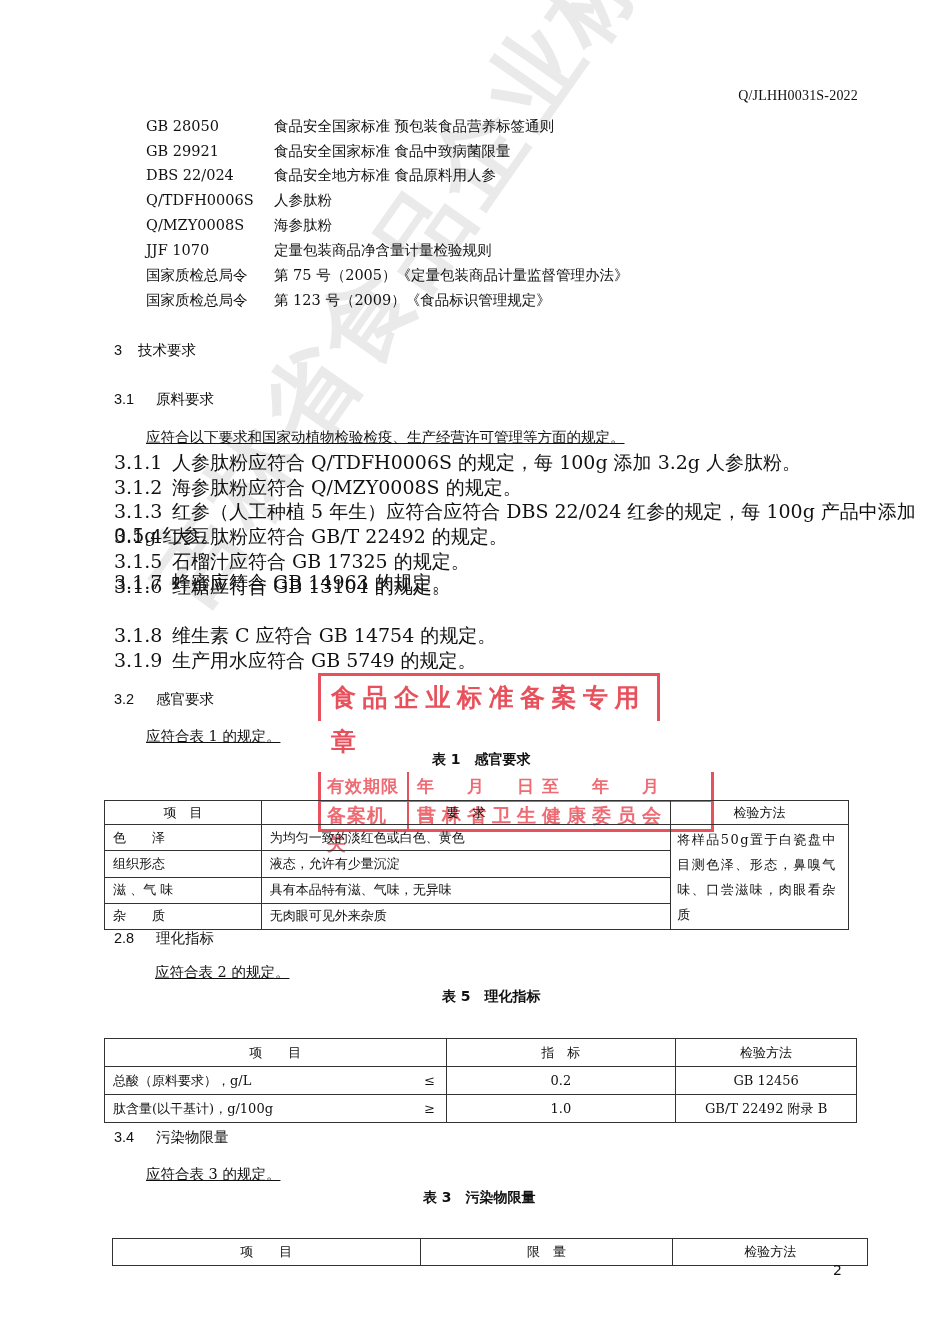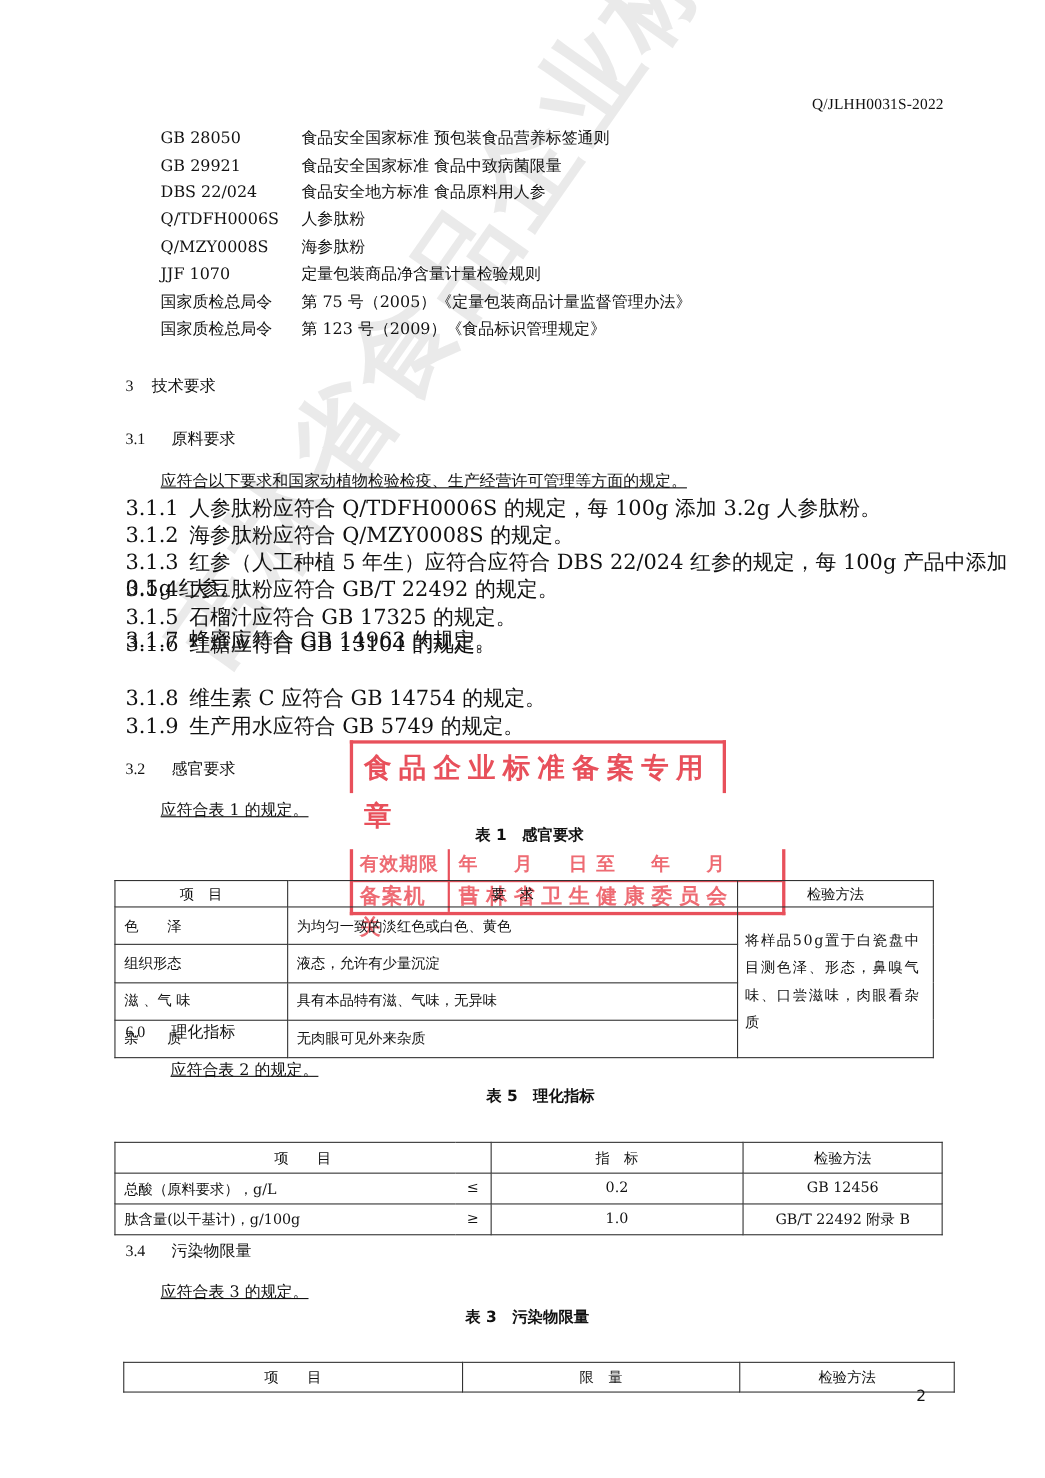--- a/index.html
+++ b/index.html
@@ -18,21 +18,21 @@
     }
     .abs { position: absolute; white-space: nowrap; }
     .serif { font-family: "Liberation Serif", "DejaVu Serif", serif; }
 
     .doc-id { right: 92px; top: 88px; font-size: 14px; letter-spacing: 0.2px; }
 
     .ref-row { position: absolute; left: 146px; height: 24px; line-height: 24px; font-size: 14.5px; }
     .ref-code { display: inline-block; width: 128px; }
     .ref-title { display: inline-block; }
 
-    .heading { font-family: Liberation Serif, serif; font-size: 14.5px; }
+    .heading { font-family: Liberation Sans, sans-serif; font-size: 14.5px; }
     .heading .num { display: inline-block; width: 42px; }
     .h1 .num { width: 24px; }
 
     .para { font-size: 14.5px; text-decoration: underline; }
 
     .clause { position: absolute; left: 114px; font-size: 19px; height: 24px; line-height: 24px; }
     .clause .cnum { display: inline-block; width: 58px; }
 
     .table-caption { font-family: "DejaVu Sans", sans-serif; font-size: 14px; font-weight: bold; }
 
@@ -181,39 +181,39 @@
       </colgroup>
     <tbody>
         <tr>
       <td class="center">项　目</td>
       <td class="center">要　求</td>
       <td class="center">检验方法</td>
     </tr>
     <tr>
       <td>色　　泽</td>
       <td>为均匀一致的淡红色或白色、黄色</td>
-      <td rowspan="4" style="white-space:normal; line-height:25px; padding:18px 6px; letter-spacing:1.5px;">将样品50g置于白瓷盘中目测色泽、形态，鼻嗅气味、口尝滋味，肉眼看杂质</td>
+      <td rowspan="4" style="white-space:normal; line-height:25px; padding:2px 6px; letter-spacing:1.5px;">将样品50g置于白瓷盘中目测色泽、形态，鼻嗅气味、口尝滋味，肉眼看杂质</td>
     </tr>
     <tr>
       <td>组织形态</td>
       <td>液态，允许有少量沉淀</td>
     </tr>
     <tr>
       <td>滋 、气 味</td>
       <td>具有本品特有滋、气味，无异味</td>
     </tr>
     <tr>
       <td>杂　　质</td>
       <td>无肉眼可见外来杂质</td>
     </tr>
   </tbody>
     </table>
 
   <div class="abs heading" style="left:114px; top:929px">
-    <span class="num">6.0</span><span>理化指标</span>
+    <span class="num">2.8</span><span>理化指标</span>
   </div>
   <div class="abs para" style="left:155px; top:963px">应符合表 2 的规定。</div>
   <div class="abs table-caption" style="left:442px; top:988px">表 5　理化指标</div>
 
   <table class="grid" style="left:104px; top:1010px; width:753px;">
     <colgroup>
         <col style="width:310px">
         <col style="width:32px">
         <col style="width:230px">
         <col style="width:181px">

